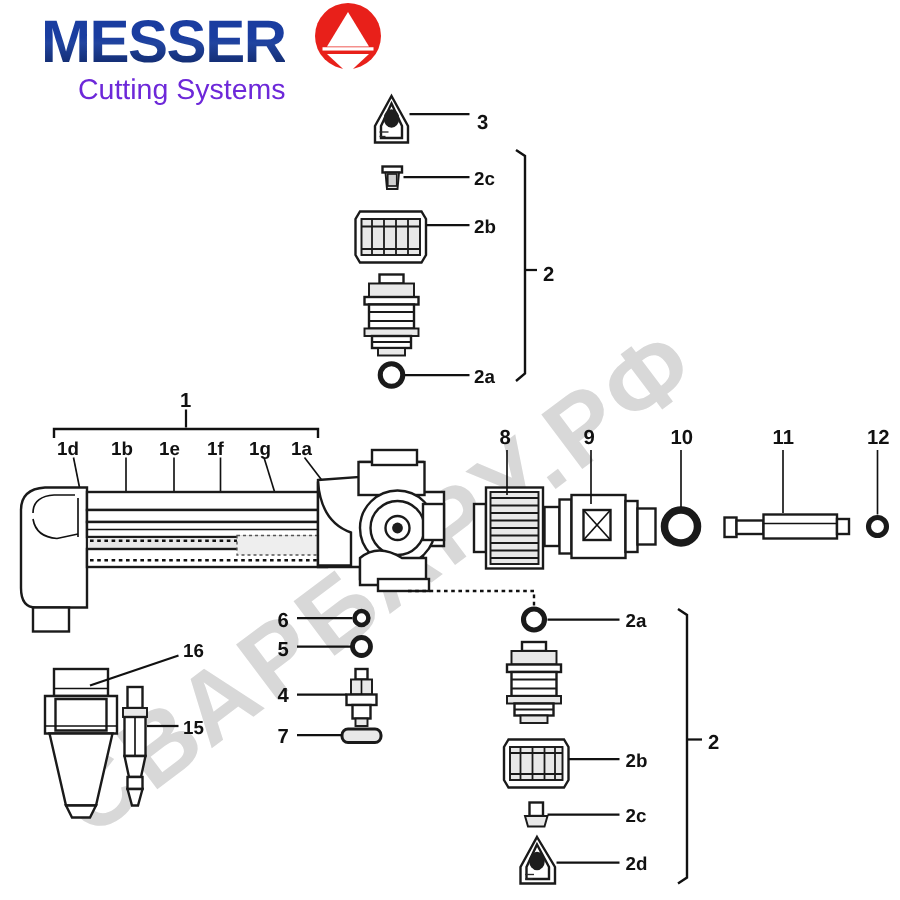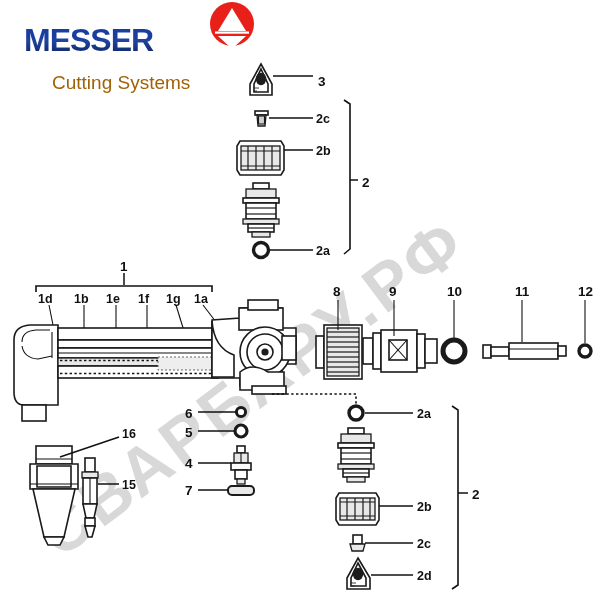--- a/index.html
+++ b/index.html
@@ -20,34 +20,35 @@
     font-weight:bold;
     font-size:66px;
     letter-spacing:4px;
   }
   .brand{
     position:absolute;left:8px;top:8px;
   }
   .brand-name{
     font-family:"Liberation Sans", sans-serif;
     font-weight:bold;
-    font-size:32px;
+    font-size:40px;
     letter-spacing:-1px;
     color:#1b3a8c;
     line-height:1;
-    margin:16px;
+    margin:0;
     background:linear-gradient(to bottom,#1a3da0 0%,#1a3da0 42%,#21449f 52%,#0d2360 100%);
     -webkit-background-clip:text;
     background-clip:text;
+    text-align:right;
     -webkit-text-fill-color:transparent;
   }
   .brand-sub{
     font-family:"Liberation Sans", sans-serif;
     font-size:19px;
-    color:#a16207;
+    color:#6d28d9;
     margin:2px 0 0 44px;
     letter-spacing:0px;
   }
   .lbl{
     font-family:"Liberation Sans", sans-serif;
     font-weight:bold;
     font-size:12.5px;
     fill:#111111;
   }
   .lbl-lg{

